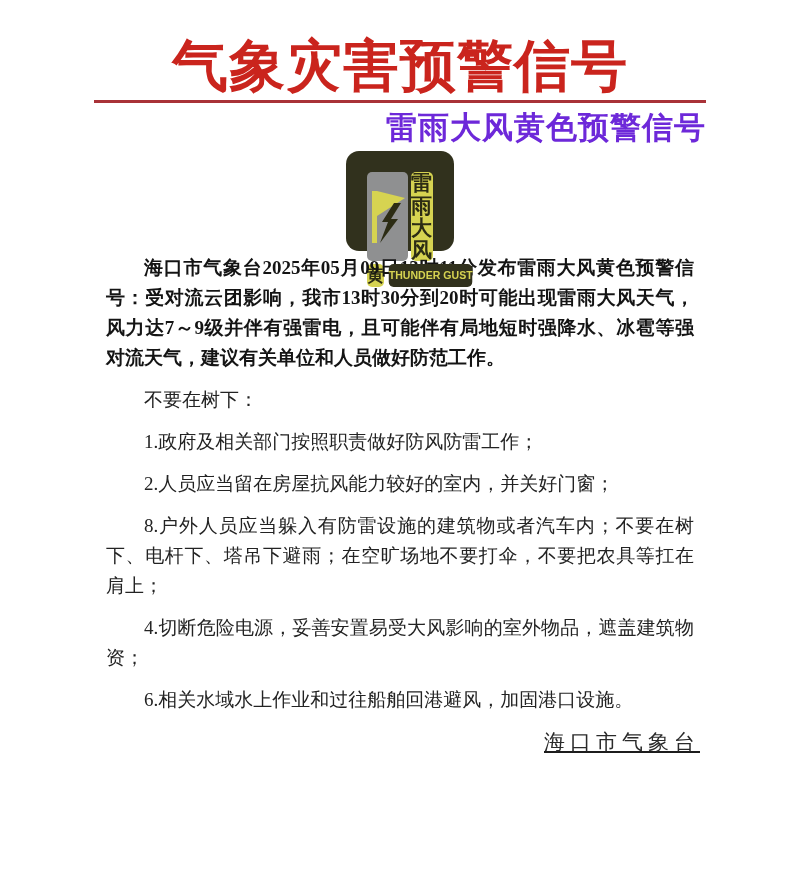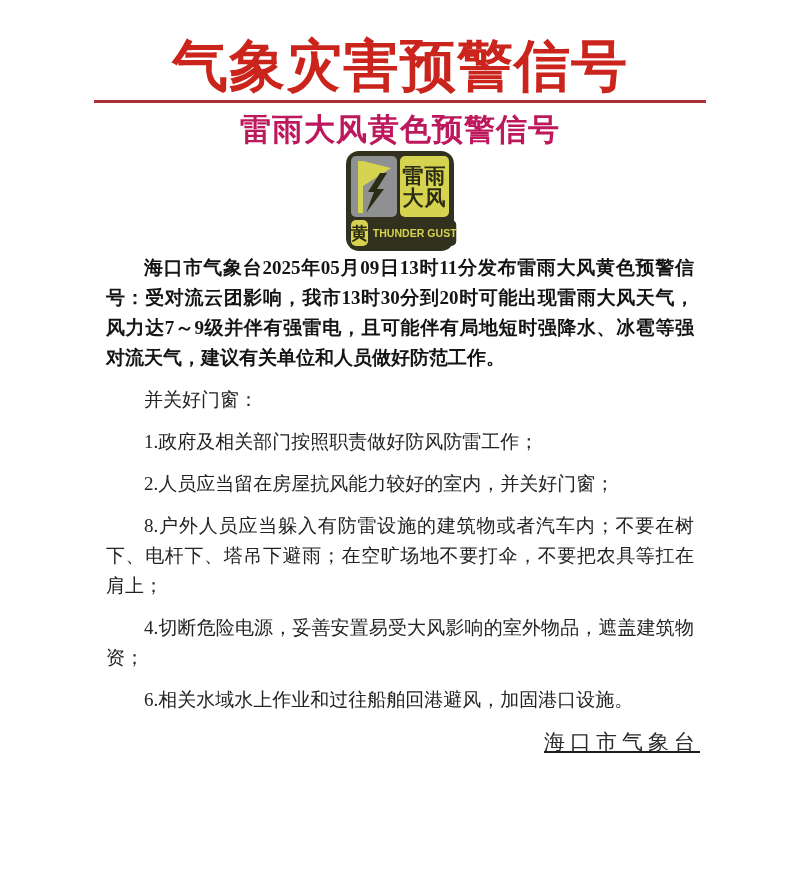--- a/index.html
+++ b/index.html
@@ -37,41 +37,41 @@
     line-height: 1.1;
     color: #161616;
   }
   .red-rule {
     margin-top: 2px;
     height: 0;
     border-top: 3px solid var(--rule-red, #a93238);
   }
   .warning-heading {
     margin: 10px 0 0 0;
-    text-align: center;
-    font-family: Liberation Serif, serif;
+    text-align: right;
+    font-family: Liberation Mono, monospace;
     font-size: 31px;
     line-height: 1.1;
     font-weight: bold;
     letter-spacing: 1px;
-    color: #be185d;
+    color: #6d28d9;
   }
   
   .icon-wrap {
     display: flex;
     justify-content: center;
     margin-top: 4px;
   }
   .w-icon {
     box-sizing: border-box;
     width: 108px;
     height: 100px;
     background: var(--icon-dark, #31311d);
     border-radius: 13px;
-    padding: 5px;
+    padding: 21px;
     display: flex;
     flex-direction: column;
     gap: 3px;
   }
   .w-icon .row1 { display: flex; gap: 3px; flex: 1; }
   .w-icon .row2 { display: flex; gap: 3px; height: 26px; }
   .cell-symbol {
     width: 46px;
     background: var(--icon-gray, #8f9091);
     border-radius: 5px;
@@ -189,21 +189,21 @@
       </div>
       <div class="row2">
         <div class="cell-level">黄</div>
         <div class="cell-en">THUNDER GUST</div>
       </div>
     </div>
   </div>
 
   <div class="body-text">
     <p class="main-para">海口市气象台2025年05月09日13时11分发布雷雨大风黄色预警信号：受对流云团影响，我市13时30分到20时可能出现雷雨大风天气，风力达7～9级并伴有强雷电，且可能伴有局地短时强降水、冰雹等强对流天气，建议有关单位和人员做好防范工作。</p>
-    <p class="guide-title">并关好门窗：</p>
+    <p class="guide-title">不要在树下：</p>
     <div id="guide-list">
         <p class="guide-item">1.政府及相关部门按照职责做好防风防雷工作；</p>
         <p class="guide-item">2.人员应当留在房屋抗风能力较好的室内，并关好门窗；</p>
         <p class="guide-item">8.户外人员应当躲入有防雷设施的建筑物或者汽车内；不要在树下、电杆下、塔吊下避雨；在空旷场地不要打伞，不要把农具等扛在肩上；</p>
         <p class="guide-item">4.切断危险电源，妥善安置易受大风影响的室外物品，遮盖建筑物资；</p>
         <p class="guide-item">6.相关水域水上作业和过往船舶回港避风，加固港口设施。</p>
       </div>
   </div>
 
   <div class="sig">

